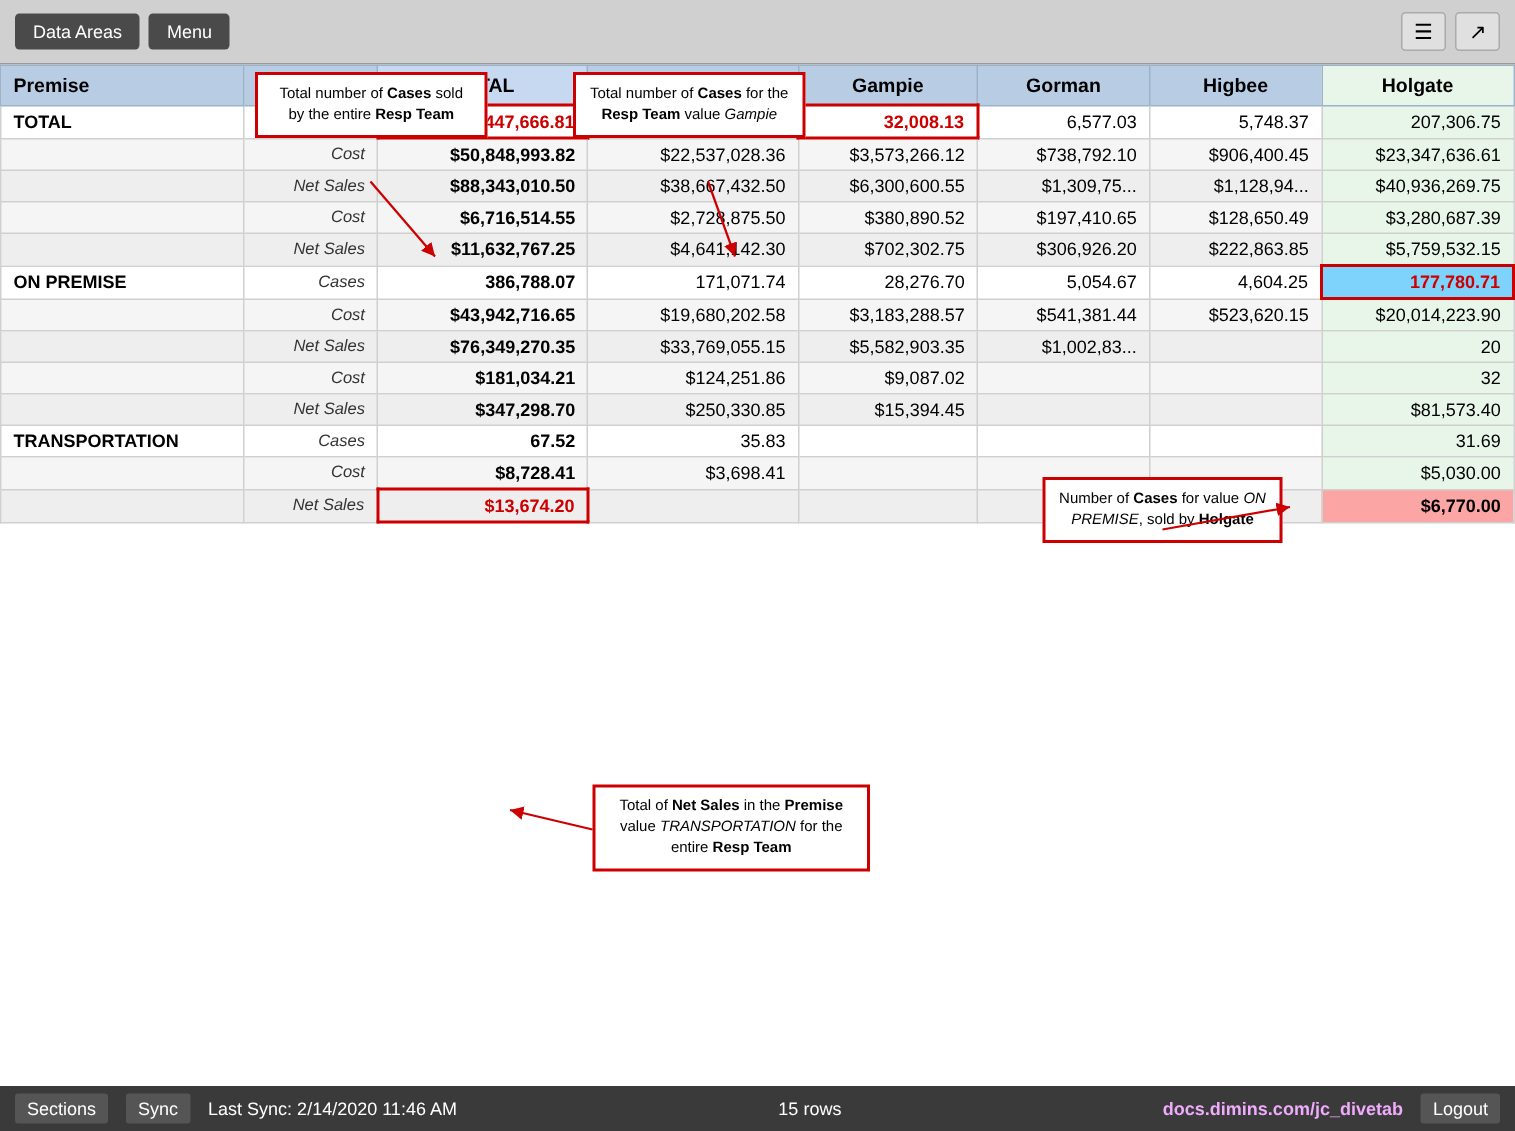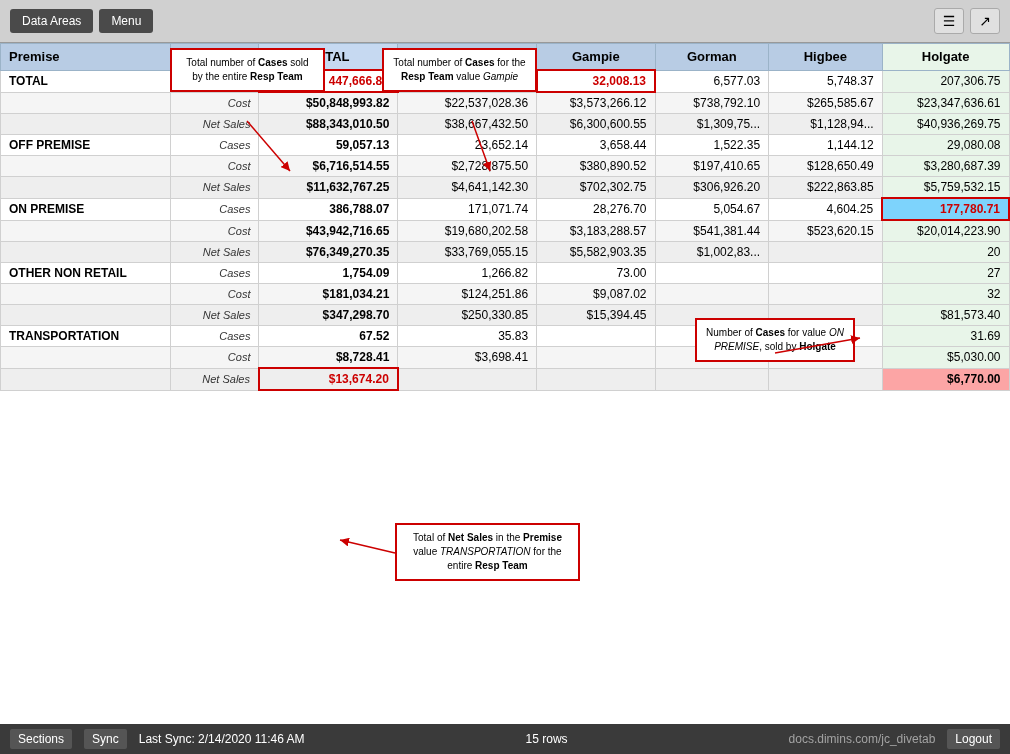--- a/index.html
+++ b/index.html
@@ -158,21 +158,21 @@
       border-radius: 2px;
       cursor: pointer;
     }
     .statusbar-sync {
       background: #555;
       padding: 3px 8px;
       border-radius: 2px;
       cursor: pointer;
     }
     .statusbar-spacer { flex: 1; }
-    .statusbar-url { color: #a3a3a3; }
+    .statusbar-url { color: #f0abfc; font-weight: bold; }
     .statusbar-logout {
       background: #555;
       padding: 3px 8px;
       border-radius: 2px;
       cursor: pointer;
     }
   </style>
 </head>
 <body>
 
@@ -210,42 +210,32 @@
           <td class="data-cell">5,748.37</td>
           <td class="data-cell" style="background-color: rgb(232, 245, 233);">207,306.75</td>
         </tr>
         <tr class="row-cost">
           <td style="border-right: 1px solid rgb(208, 208, 208);"></td>
           <td class="metric-label">Cost</td>
           <td class="total-col">$50,848,993.82</td>
           <td class="data-cell">$22,537,028.36</td>
           <td class="data-cell">$3,573,266.12</td>
           <td class="data-cell">$738,792.10</td>
-          <td class="data-cell">$265,585.67</td>
+          <td class="data-cell">$906,400.45</td>
           <td class="data-cell" style="background-color: rgb(232, 245, 233);">$23,347,636.61</td>
         </tr>
         <tr class="row-netsales">
           <td style="border-right: 1px solid rgb(208, 208, 208);"></td>
           <td class="metric-label">Net Sales</td>
           <td class="total-col">$88,343,010.50</td>
           <td class="data-cell">$38,667,432.50</td>
           <td class="data-cell">$6,300,600.55</td>
           <td class="data-cell">$1,309,75...</td>
           <td class="data-cell">$1,128,94...</td>
           <td class="data-cell" style="background-color: rgb(232, 245, 233);">$40,936,269.75</td>
-        </tr>
-        <tr class="row-cases">
-          <td class="premise-label">OFF PREMISE</td>
-          <td class="metric-label">Cases</td>
-          <td class="total-col">59,057.13</td>
-          <td class="data-cell">23,652.14</td>
-          <td class="data-cell">3,658.44</td>
-          <td class="data-cell">1,522.35</td>
-          <td class="data-cell">1,144.12</td>
-          <td class="data-cell" style="background-color: rgb(232, 245, 233);">29,080.08</td>
         </tr>
         <tr class="row-cost">
           <td style="border-right: 1px solid rgb(208, 208, 208);"></td>
           <td class="metric-label">Cost</td>
           <td class="total-col">$6,716,514.55</td>
           <td class="data-cell">$2,728,875.50</td>
           <td class="data-cell">$380,890.52</td>
           <td class="data-cell">$197,410.65</td>
           <td class="data-cell">$128,650.49</td>
           <td class="data-cell" style="background-color: rgb(232, 245, 233);">$3,280,687.39</td>
@@ -282,30 +272,20 @@
         </tr>
         <tr class="row-netsales">
           <td style="border-right: 1px solid rgb(208, 208, 208);"></td>
           <td class="metric-label">Net Sales</td>
           <td class="total-col">$76,349,270.35</td>
           <td class="data-cell">$33,769,055.15</td>
           <td class="data-cell">$5,582,903.35</td>
           <td class="data-cell">$1,002,83...</td>
           <td class="data-cell"></td>
           <td class="data-cell" style="background-color: rgb(232, 245, 233);">20</td>
-        </tr>
-        <tr class="row-cases">
-          <td class="premise-label">OTHER NON RETAIL</td>
-          <td class="metric-label">Cases</td>
-          <td class="total-col">1,754.09</td>
-          <td class="data-cell">1,266.82</td>
-          <td class="data-cell">73.00</td>
-          <td class="data-cell"></td>
-          <td class="data-cell"></td>
-          <td class="data-cell" style="background-color: rgb(232, 245, 233);">27</td>
         </tr>
         <tr class="row-cost">
           <td style="border-right: 1px solid rgb(208, 208, 208);"></td>
           <td class="metric-label">Cost</td>
           <td class="total-col">$181,034.21</td>
           <td class="data-cell">$124,251.86</td>
           <td class="data-cell">$9,087.02</td>
           <td class="data-cell"></td>
           <td class="data-cell"></td>
           <td class="data-cell" style="background-color: rgb(232, 245, 233);">32</td>

